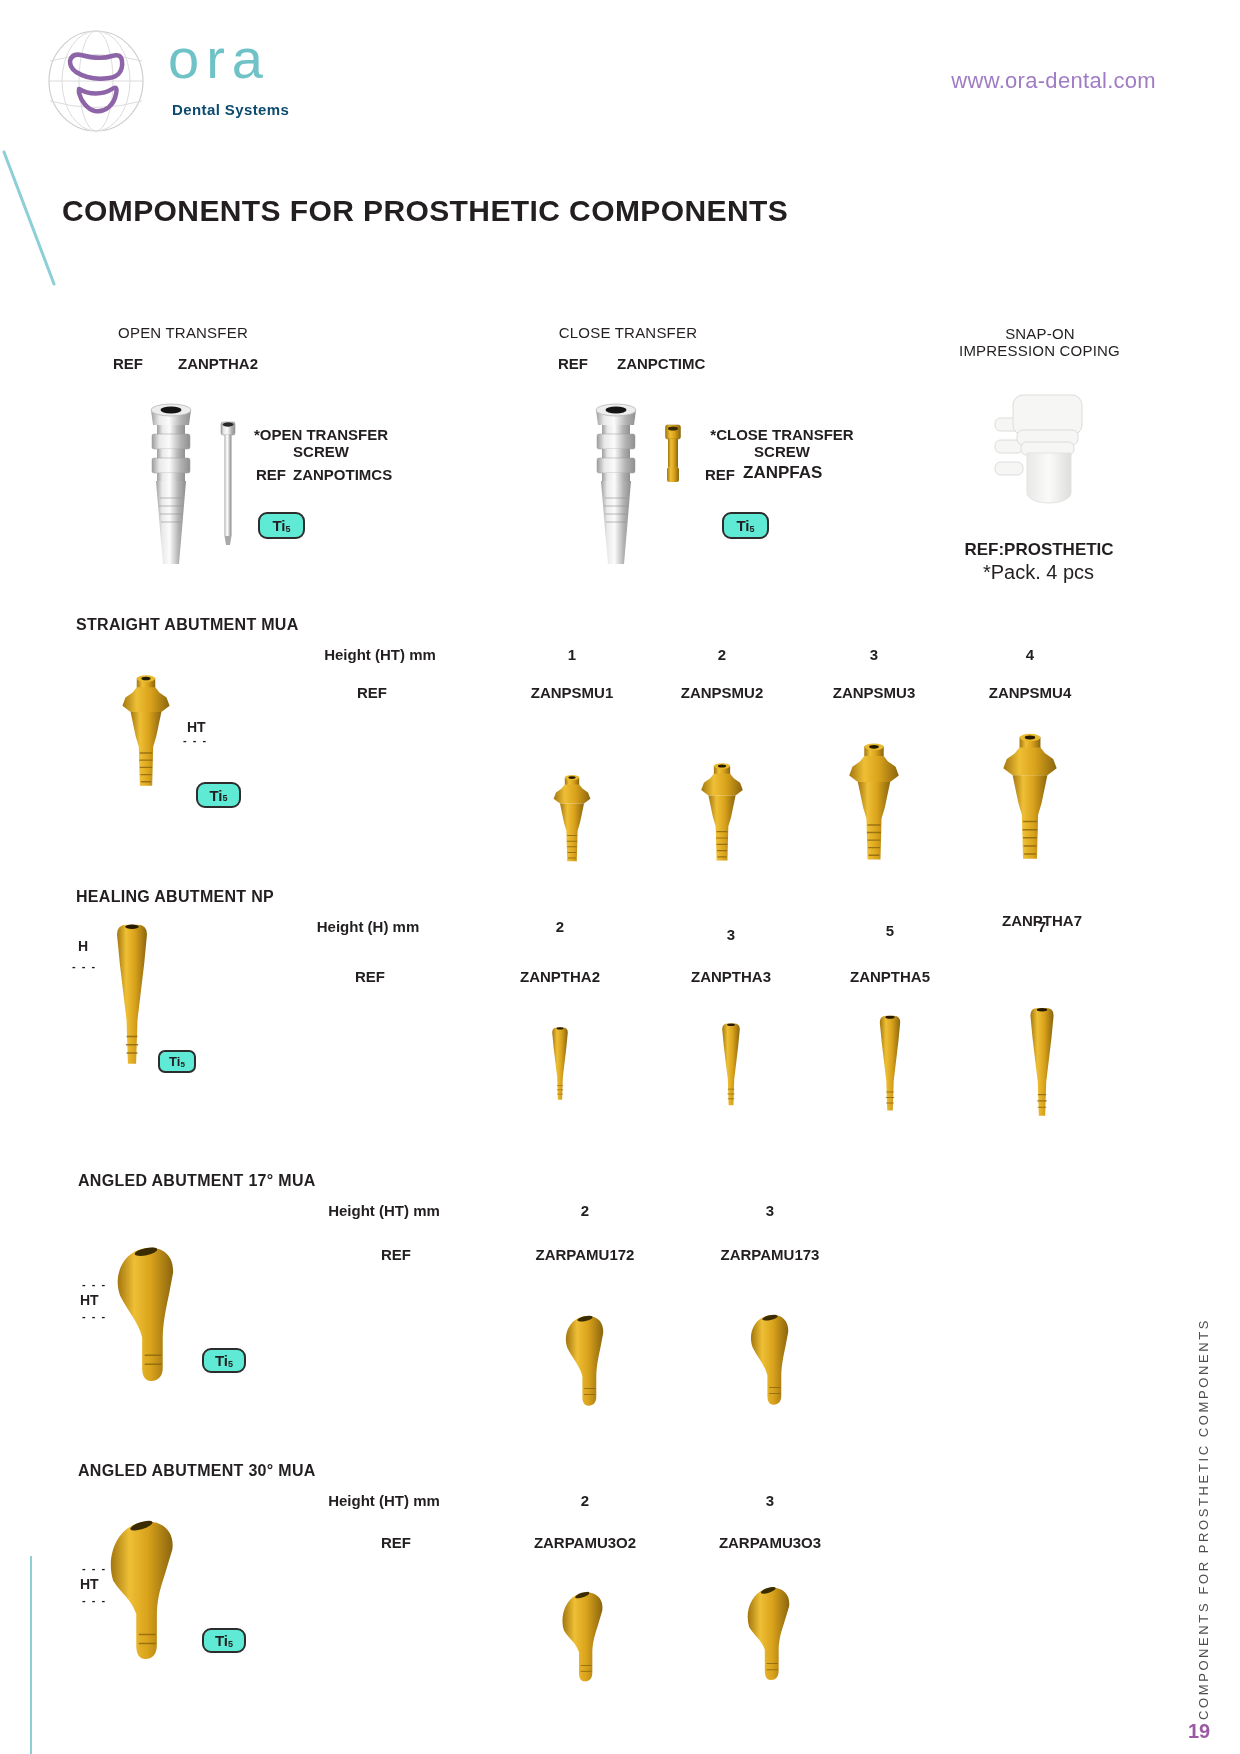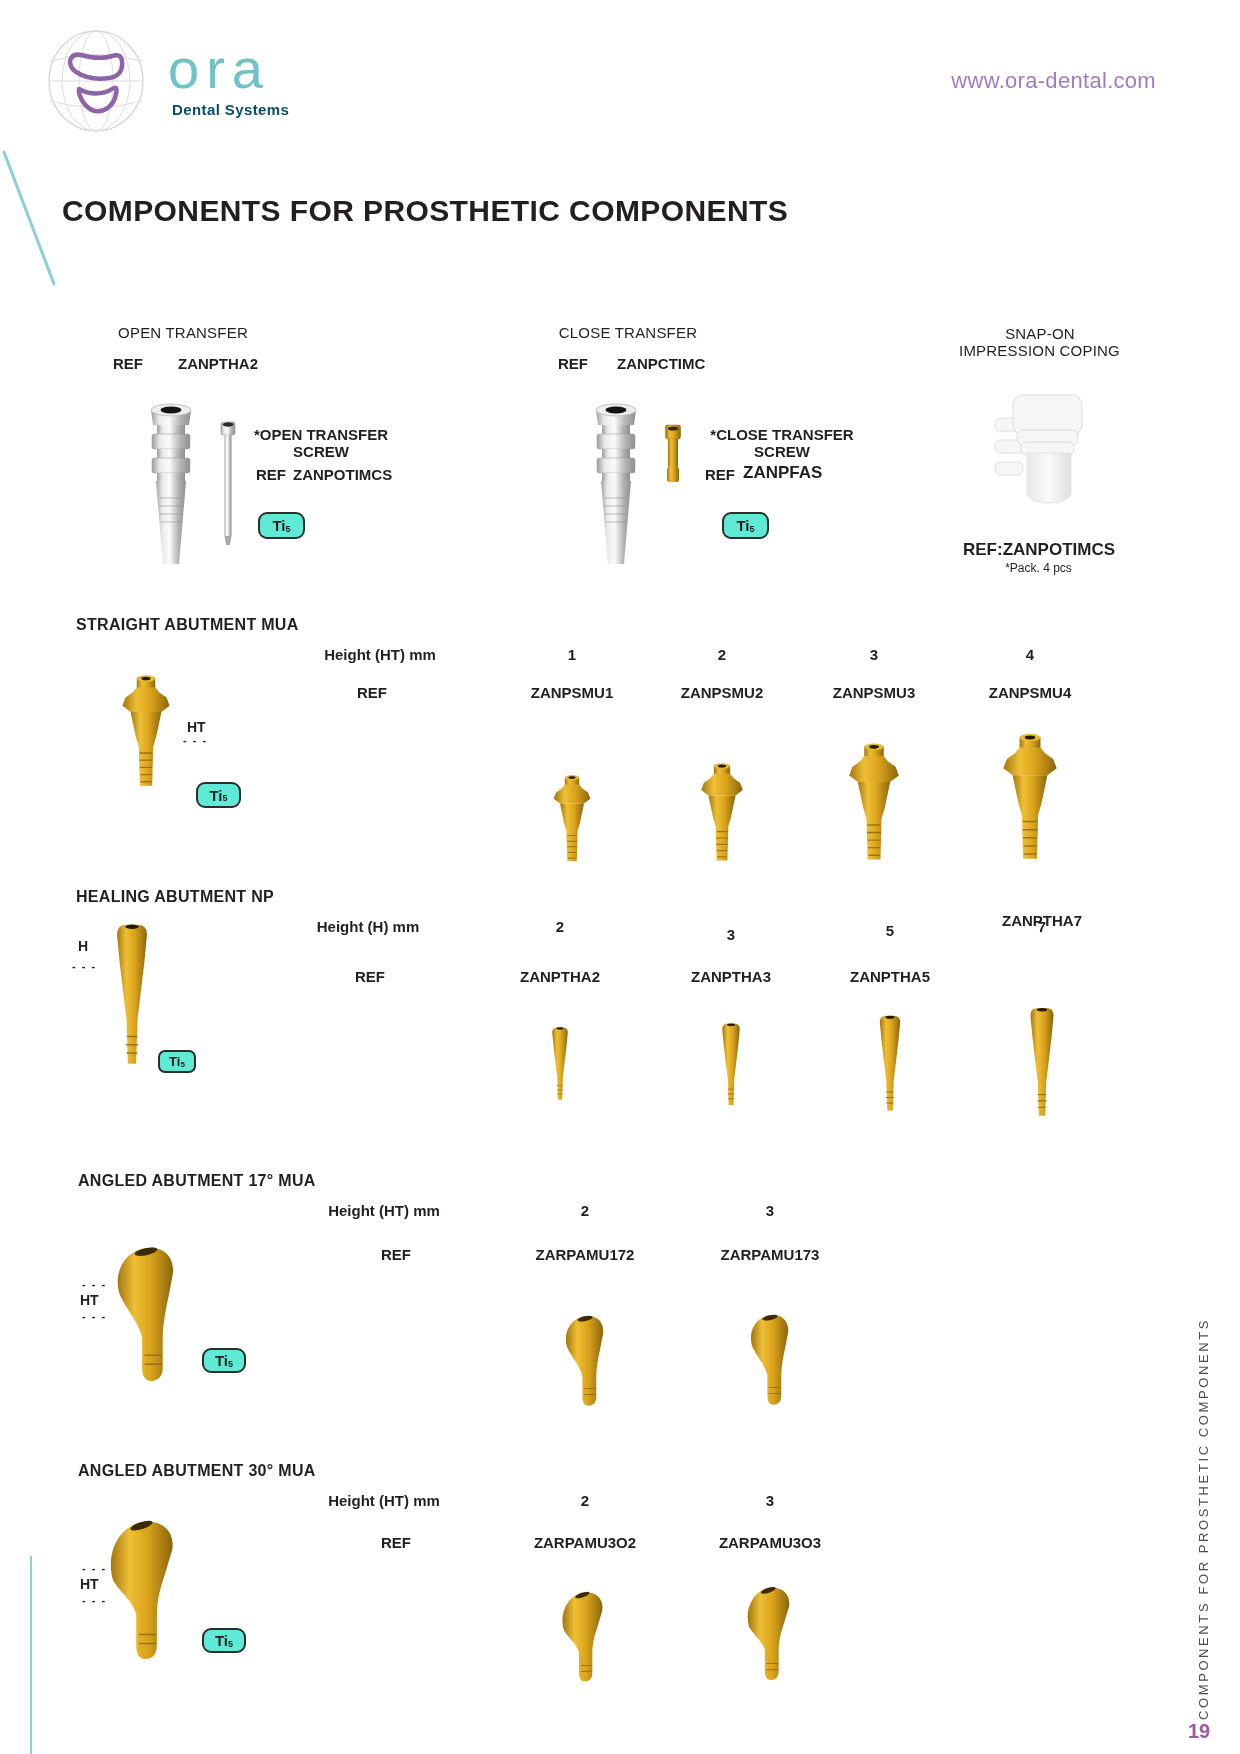--- a/index.html
+++ b/index.html
@@ -12,21 +12,21 @@
   .brand-sub  { font-size:15px; color:#0c4a6e; font-weight:bold; letter-spacing:0.4px; }
   .website { font-size:22px; color:#a07cc5; letter-spacing:0.3px; }
   .website b { font-weight:normal; }
 
   .page-title { font-size:30px; font-weight:bold; letter-spacing:0.4px; white-space:nowrap; }
 
   .grp-title { font-size:15px; font-weight:normal; letter-spacing:0.2px; }
   .ref-label { font-size:15px; font-weight:bold; }
   .ref-value { font-size:15px; font-weight:bold; }
   .screw-title { font-size:15px; font-weight:bold; line-height:17px; }
-  .small-note { font-size:12px; }
+  .small-note { font-size:20px; }
 
   .sec-title { font-size:16px; font-weight:bold; letter-spacing:0.3px; white-space:nowrap; }
   .tbl-label { font-size:15px; font-weight:bold; white-space:nowrap; }
   .cell { font-size:15px; font-weight:bold; width:130px; text-align:center; }
 
   .ti-badge { border:2px solid #2d2d2d; border-radius:9px; background:#5eead4;
               display:flex; align-items:center; justify-content:center;
               font-weight:bold; font-size:15px; line-height:1; }
   .ti-badge .sub { font-size:9px; margin-top:7px; }
 
@@ -67,21 +67,21 @@
 <div class="page">
 
   <svg class="abs" style="left:46px;top:28px" width="100" height="106" viewBox="0 0 100 106">
     <ellipse cx="50" cy="53" rx="47" ry="50" fill="none" stroke="#cfcfcf" stroke-width="1.2"></ellipse>
     <ellipse cx="50" cy="53" rx="17" ry="50" fill="none" stroke="#dcdcdc" stroke-width="1"></ellipse>
     <ellipse cx="50" cy="53" rx="34" ry="50" fill="none" stroke="#dcdcdc" stroke-width="1"></ellipse>
     <path d="M4,33 Q50,20 96,33 M3,53 H97 M4,73 Q50,86 96,73" fill="none" stroke="#dcdcdc" stroke-width="1"></path>
     <path d="M24,33 Q26,25 35,27 C46,30 57,31 66,28 Q75,25 76,33 C77,42 73,49 63,50 C50,52 38,49 30,44 Q24,40 24,33 Z" fill="none" stroke="#8d64a8" stroke-width="4.5" stroke-linejoin="round"></path>
     <path d="M33,61 C43,67 57,67 66,61 Q72,57 70,66 C68,77 59,85 49,83 C41,81 35,73 33,65 Z" fill="none" stroke="#8d64a8" stroke-width="4.5" stroke-linejoin="round"></path>
   </svg>
-  <div class="abs brand-name" style="left:168px;top:36px">ora</div>
+  <div class="abs brand-name" style="left:168px;top:26px">ora</div>
   <div class="abs brand-sub" style="left:172px;top:101px">Dental Systems</div>
   <div class="abs website" style="right:84px;top:68px"><span>www.</span><b>ora-dental</b><span>.com</span></div>
 
   <svg class="abs" style="left:0;top:148px" width="62" height="142">
     <line x1="4" y1="4" x2="54" y2="136" stroke="#8ccfd6" stroke-width="3" stroke-linecap="round"></line>
   </svg>
 
   <h1 class="abs page-title" style="left:62px;top:194px">COMPONENTS FOR PROSTHETIC COMPONENTS</h1>
 
   <div class="abs grp-title center" style="left:103px;top:324px;width:160px">OPEN TRANSFER</div>
@@ -156,21 +156,21 @@
       <rect x="2" y="26" width="28" height="13" rx="5.5"></rect>
       <rect x="2" y="48" width="28" height="13" rx="5.5"></rect>
       <rect x="2" y="70" width="28" height="13" rx="5.5"></rect>
       <rect x="20" y="3" width="69" height="40" rx="10"></rect>
       <rect x="24" y="38" width="61" height="15" rx="6"></rect>
       <rect x="28" y="50" width="53" height="13" rx="5.5"></rect>
     </g>
     <path d="M34,61 h44 v40 a22,10 0 0 1 -44,0 z" fill="url(#gWhite)" stroke="#e3e3e2" stroke-width="1"></path>
   </svg>
 
-  <div class="abs ref-value center" style="left:948px;top:540px;width:182px;font-size:17px">REF:ZANPOTIMCS</div>
+  <div class="abs ref-value center" style="left:948px;top:540px;width:182px;font-size:17px">REF:PROSTHETIC</div>
   <div class="abs small-note center" style="left:956px;top:561px;width:165px">*Pack. 4 pcs</div>
 
   <div class="abs sec-title" style="left:76px;top:616px">STRAIGHT ABUTMENT MUA</div>
   <div class="abs tbl-label center" style="left:300px;top:646px;width:160px">Height (HT) mm</div>
   <div class="abs cell" style="left:507px;top:646px">1</div>
   <div class="abs cell" style="left:657px;top:646px">2</div>
   <div class="abs cell" style="left:809px;top:646px">3</div>
   <div class="abs cell" style="left:965px;top:646px">4</div>
   <div class="abs tbl-label center" style="left:332px;top:684px;width:80px">REF</div>
   <div class="abs cell" style="left:507px;top:684px">ZANPSMU1</div>

